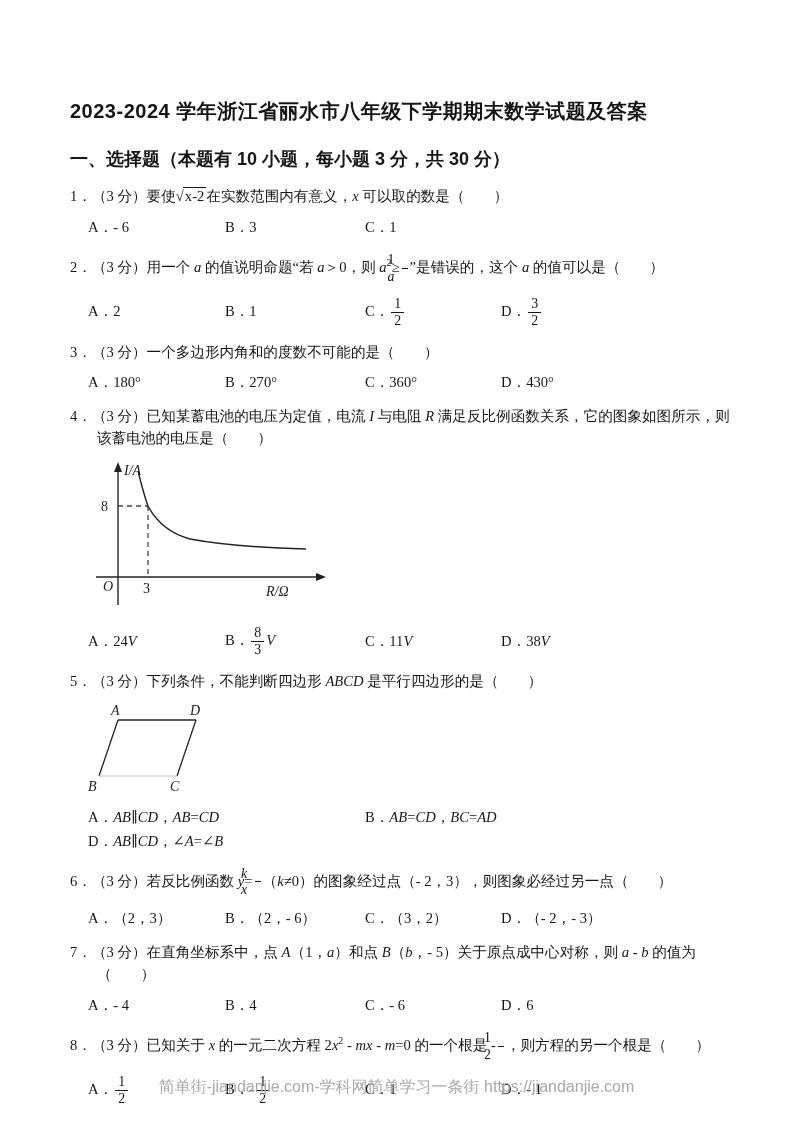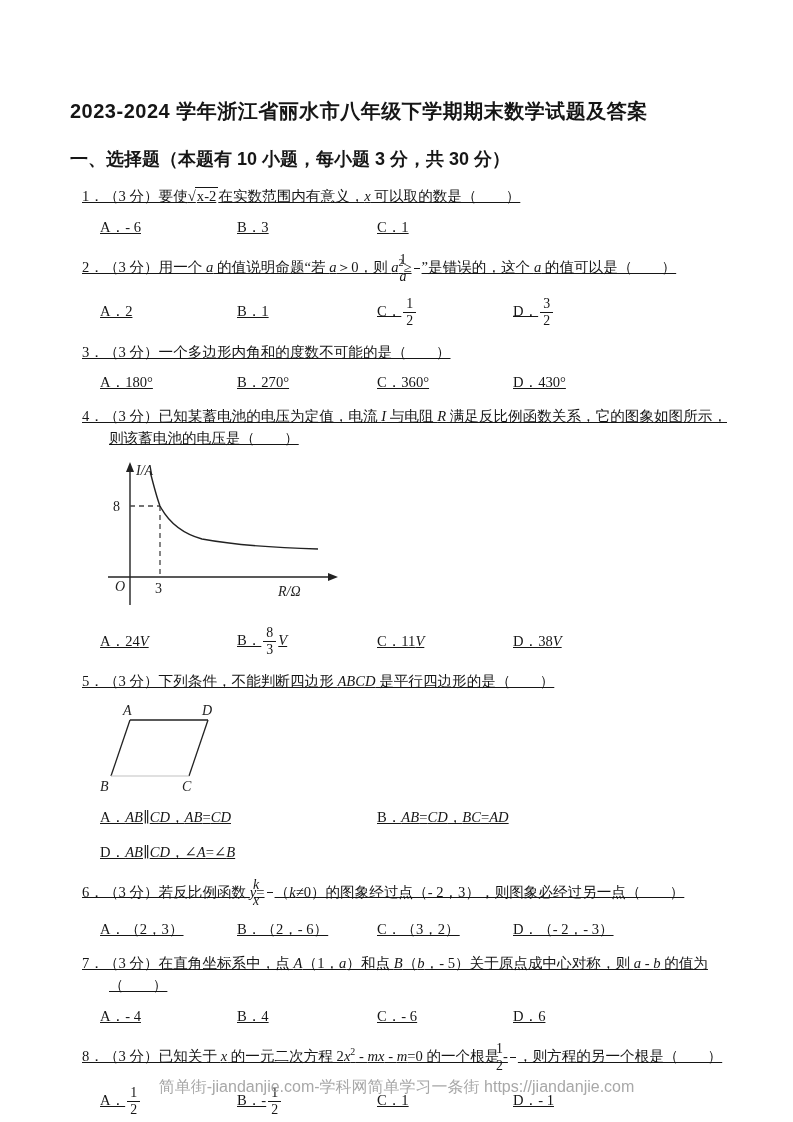--- a/index.html
+++ b/index.html
@@ -11,25 +11,25 @@
   .content { padding:96px 56px 0 70px; }
   .doc-title {
     margin:0 0 20px 0; text-align:left;
     font-family:"Liberation Sans","DejaVu Sans",sans-serif;
     font-size:20px; font-weight:bold; letter-spacing:0.5px;
   }
   .section-header {
     font-family:"Liberation Sans","DejaVu Sans",sans-serif;
     font-weight:bold; font-size:18px; margin:0 0 13px 0;
   }
-  .question { margin:0 0 4px 12px;text-decoration:underline; }
+  .question { margin:0 0 4px 0; }
   .stem { padding-left:27px; text-indent:-27px; margin:0 0 9px 0; }
   .options { display:grid; align-items:center; margin:0 0 12px 18px; }
   .cols4 { grid-template-columns:137px 140px 136px 1fr; }
-  .cols2 { grid-template-columns:277px 1fr; row-gap:13px; }
+  .cols2 { grid-template-columns:277px 1fr; row-gap:2px; }
   .opt { white-space:nowrap; }
   .it { font-style:italic; }
   sup { font-size:0.68em; }
   .frac {
     display:inline-block; vertical-align:middle; text-align:center;
     line-height:1.15; font-size:0.95em; margin:1px 2px;
   }
   .frac .num { display:block; border-bottom:1px solid #161616; padding:0 3px; }
   .frac .den { display:block; padding:0 3px; }
   .sqrt { white-space:nowrap; }

